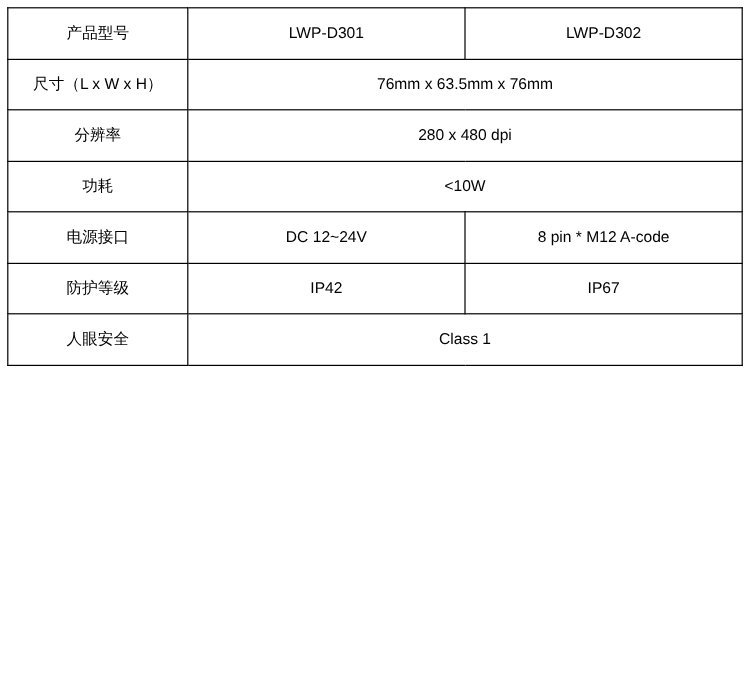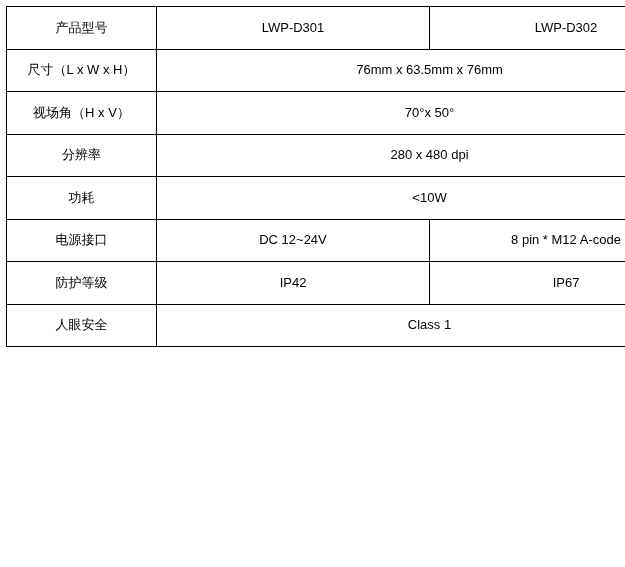--- a/index.html
+++ b/index.html
@@ -29,21 +29,21 @@
     font-size: 13px;
     height: 42.5px;
     padding: 2px 4px;
     box-sizing: border-box;
     line-height: 1.25;
   }
   td.label-cell {
     width: 150px;
   }
   td.value-cell {
-    width: 273px;
+    width: 231px;
   }
   td.span-cell {
     width: 462px;
   }
 </style>
 </head>
 <body>
 
 <div class="spec-table-wrap">
   <table class="spec-table">
@@ -56,24 +56,20 @@
       </tr>
 
       <tr>
         <td class="label-cell">尺寸（L x W x H）</td>
         <td class="span-cell" colspan="2">76mm x 63.5mm x 76mm</td>
       </tr>
 
 
 
 
-      <tr>
-        <td class="label-cell">视场角（H x V）</td>
-        <td class="span-cell" colspan="2">70°x 50°</td>
-      </tr>
 
       <tr>
         <td class="label-cell">分辨率</td>
         <td class="span-cell" colspan="2">280 x 480 dpi</td>
       </tr>
 
 
       <tr>
         <td class="label-cell">功耗</td>
         <td class="span-cell" colspan="2">&lt;10W</td>

